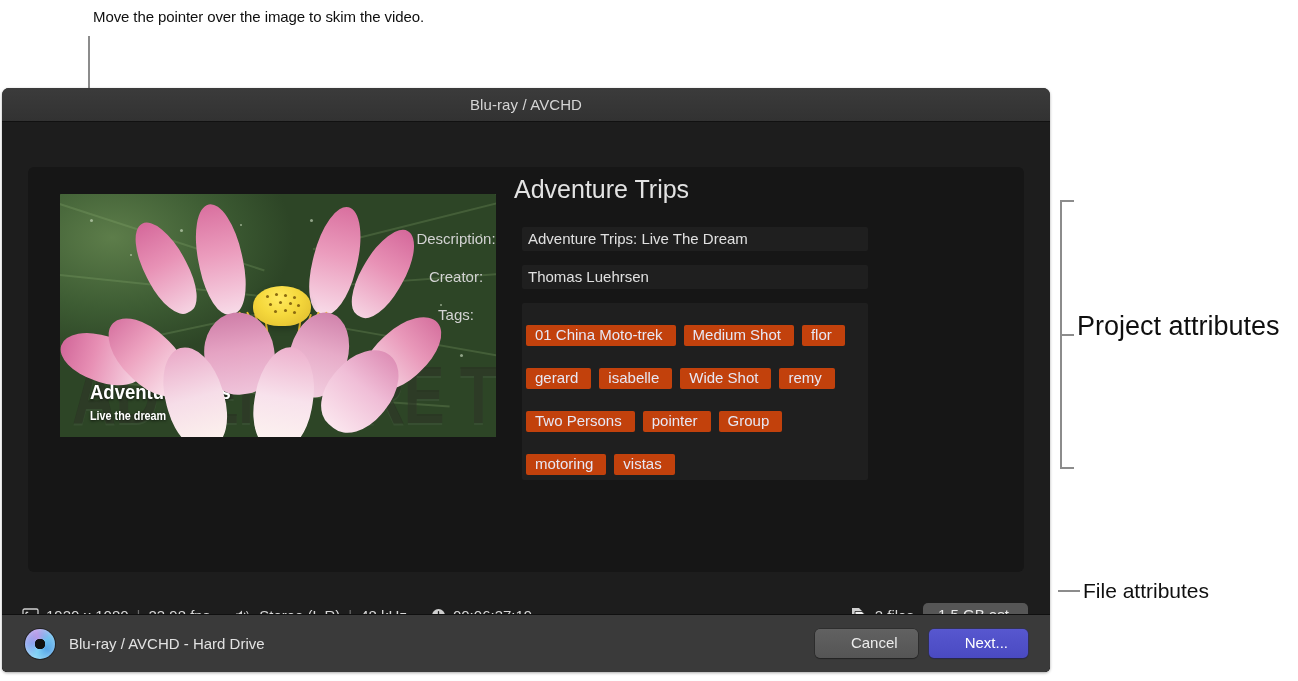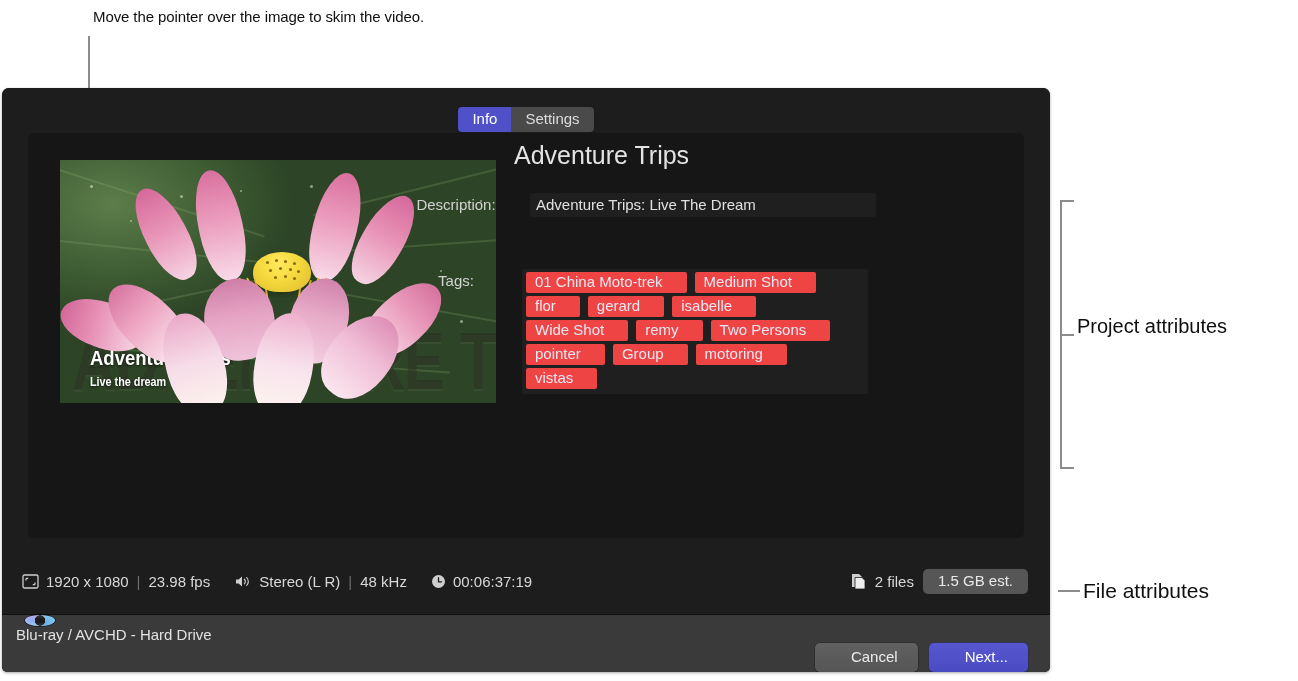--- a/index.html
+++ b/index.html
@@ -26,21 +26,21 @@
     position:absolute;left:1060px;top:200px;width:12px;height:265px;
     border-left:2px solid #8c8c8c;
     border-top:2px solid #8c8c8c;
     border-bottom:2px solid #8c8c8c;
   }
   .bracket-tick{
     position:absolute;left:1060px;top:334px;width:14px;height:2px;background:#8c8c8c;
   }
   .label-project{
     position:absolute;left:1077px;top:312px;width:210px;
-    font-size:20px;line-height:29px;color:#0f0f0f;
+    font-size:27px;line-height:29px;color:#0f0f0f;
   }
 
   .leader-file{
     position:absolute;left:1058px;top:590px;width:22px;height:2px;background:#8c8c8c;
   }
   .label-file{
     position:absolute;left:1083px;top:577px;width:215px;
     font-size:21px;line-height:28px;color:#0f0f0f;
   }
 
@@ -167,36 +167,37 @@
     font-size:25px;color:#e3e3e3;white-space:nowrap;
   }
   .field-row{
     position:absolute;display:flex;align-items:flex-start;
   }
   .field-label{
     width:116px;text-align:center;font-size:15px;color:#d3d3d3;
     padding-top:3px;
   }
   .field-value{
-    margin-left:16px;width:346px;min-height:22px;
+    margin-left:8px;width:346px;min-height:22px;
     background:#1f1f1f;border-radius:2px;
     font-size:15px;color:#e0e0e0;padding:3px 6px 4px 6px;
     box-sizing:border-box;
   }
   .tags-box{
     margin-left:8px;width:346px;
     background:#1f1f1f;border-radius:2px;
     padding:3px 4px 5px 4px;box-sizing:border-box;
     display:flex;flex-wrap:wrap;gap:3px 8px;
   }
   .tag{
-    background:#ef4444;color:#e7e7f4;
+    background:#c2410c;color:#e7e7f4;
     font-size:15px;line-height:17px;
-    padding:1px 24px 3px 9px;border-radius:2px;
+    padding:1px 13px 3px 9px;border-radius:2px;
     white-space:nowrap;
+    margin-top:19px;
   }
 
   
   .statusbar{
     position:absolute;left:0;top:473px;width:1048px;height:40px;
     display:flex;align-items:center;
     color:#d8d8d8;font-size:15px;
   }
   .status-left{display:flex;align-items:center;padding-left:20px;gap:7px;}
   .status-right{margin-left:auto;display:flex;align-items:center;padding-right:22px;gap:9px;}
@@ -205,23 +206,22 @@
     background:#565656;border-radius:5px;color:#e9e9e9;
     font-size:15px;padding:3px 15px 5px 15px;
   }
 
   .icon{display:inline-flex;align-items:center;justify-content:center;}
 
   
   .toolbar{
     position:absolute;left:0;bottom:0;width:1048px;height:57px;
     background:#3a3a3a;border-top:1px solid #101010;
-    display:flex;align-items:flex-start;
+    display:flex;align-items:center;
     border-radius:0 0 5px 5px;
-    flex-direction:column;
   }
   .disc{
     margin-left:23px;width:30px;height:30px;border-radius:50%;
     background:
       radial-gradient(circle at 50% 50%, #111 0 5px, transparent 5.5px),
       conic-gradient(from 200deg, #7fd2f5, #8ea6ee, #b89be8, #6fc0ef, #5aa7e8, #7fd2f5);
     box-shadow:0 0 0 1px rgba(0,0,0,0.4), inset 0 0 6px rgba(255,255,255,0.35);
   }
   .disc-label{
     margin-left:14px;font-size:15px;color:#e2e2e2;
@@ -248,29 +248,26 @@
 
 <div class="bracket"></div>
 <div class="bracket-tick"></div>
 <div class="label-project">Project attributes</div>
 
 <div class="leader-file"></div>
 <div class="label-file">File attributes</div>
 
 <div class="window">
 
+  <div class="titlebar">
+    <div class="titlebar-text">Blu-ray / AVCHD</div>
+  </div>
 
   <div class="body-area">
 
-    <div class="tabrow">
-      <div class="segmented">
-        <div class="seg active">Info</div>
-        <div class="seg">Settings</div>
-      </div>
-    </div>
 
     <div class="panel">
 
       <div class="thumb">
         <div class="thumb-img">
           <div class="leaf-bg"></div>
 
           <div class="leaf-vein" style="left:-20px;top:40px;width:230px;height:2px;transform:rotate(18deg);"></div>
           <div class="leaf-vein" style="left:-10px;top:90px;width:210px;height:2px;transform:rotate(6deg);"></div>
           <div class="leaf-vein" style="left:0px;top:140px;width:200px;height:2px;transform:rotate(-12deg);"></div>
@@ -333,20 +330,24 @@
         </div>
       </div>
 
       <div class="proj-title">Adventure Trips</div>
 
       <div class="field-row" style="left:370px;top:60px;">
         <div class="field-label">Description:</div>
         <div class="field-value">Adventure Trips: Live The Dream</div>
       </div>
 
+      <div class="field-row" style="left:370px;top:98px;">
+        <div class="field-label">Creator:</div>
+        <div class="field-value">Thomas Luehrsen</div>
+      </div>
 
       <div class="field-row" style="left:370px;top:136px;">
         <div class="field-label">Tags:</div>
         <div class="tags-box">
           <span class="tag">01 China Moto-trek</span>
           <span class="tag">Medium Shot</span>
           <span class="tag">flor</span>
           <span class="tag">gerard</span>
           <span class="tag">isabelle</span>
           <span class="tag">Wide Shot</span>

